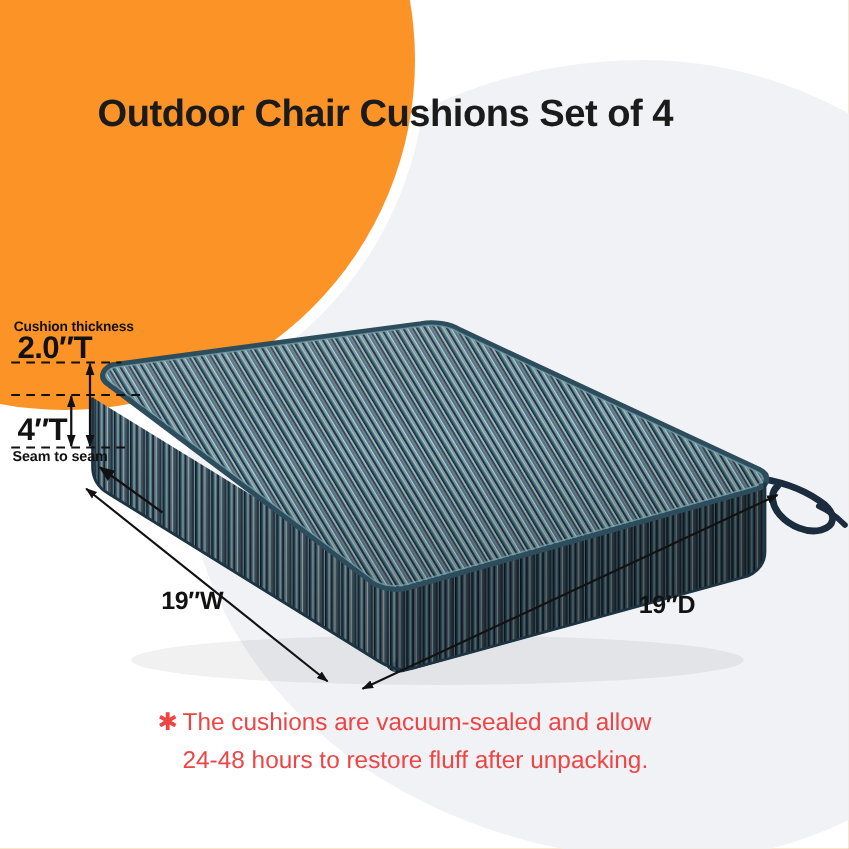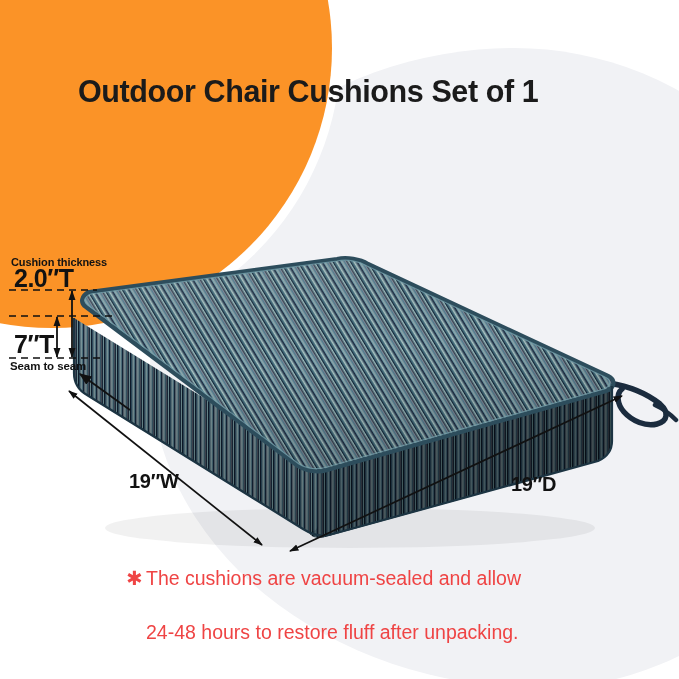--- a/index.html
+++ b/index.html
@@ -84,32 +84,32 @@
     position:absolute;
     left:126px;top:563px;
     z-index:8;
     font-size:19.5px;
     line-height:30px;
     color:#ef4444;
     white-space:nowrap;
     font-family:"Liberation Sans","DejaVu Sans",sans-serif;
   }
   .footnote .star{display:inline-block;width:20px;}
-  .footnote .l2{display:block;padding-left:20px;margin-top:24px;}
+  .footnote .l2{display:block;padding-left:20px;}
 </style>
 </head>
 <body>
 
 <div id="stage">
 
   <div class="bg-gray-blob"></div>
 
   <div class="bg-orange-circle"></div>
 
-  <div class="title">Outdoor Chair Cushions Set of 1</div>
+  <div class="title">Outdoor Chair Cushions Set of 4</div>
 
   <svg id="product" viewBox="0 0 679 679">
     <defs>
 
       <pattern id="topStripes" width="15" height="15" patternUnits="userSpaceOnUse" patternTransform="rotate(-31)">
         <rect x="0" y="0" width="15" height="15" fill="#2b4257"></rect>
         <rect x="0" y="0" width="1.3" height="15" fill="#16283c"></rect>
         <rect x="1.3" y="0" width="1.5" height="15" fill="#3f6f7d"></rect>
         <rect x="2.8" y="0" width="1.6" height="15" fill="#adc6c4"></rect>
         <rect x="4.4" y="0" width="1.1" height="15" fill="#8aa9ae"></rect>
@@ -256,21 +256,21 @@
 
     <g>
       <line x1="622" y1="396" x2="290" y2="551" stroke="#111111" stroke-width="1.7" marker-start="url(#arrowTiny)" marker-end="url(#arrowTiny)"></line>
     </g>
   </svg>
 
   <div class="ann ann-thickness-cap">Cushion thickness</div>
 
   <div class="ann ann-35t">2.0″T</div>
 
-  <div class="ann ann-3t">7″T</div>
+  <div class="ann ann-3t">4″T</div>
 
   <div class="ann ann-seam">Seam to seam</div>
 
   <div class="ann ann-w">19″W</div>
 
   <div class="ann ann-d">19″D</div>
 
   <div class="footnote">
     <span class="star">✱</span><span>The cushions are vacuum-sealed and allow</span>
     <span class="l2">24-48 hours to restore fluff after unpacking.</span>

